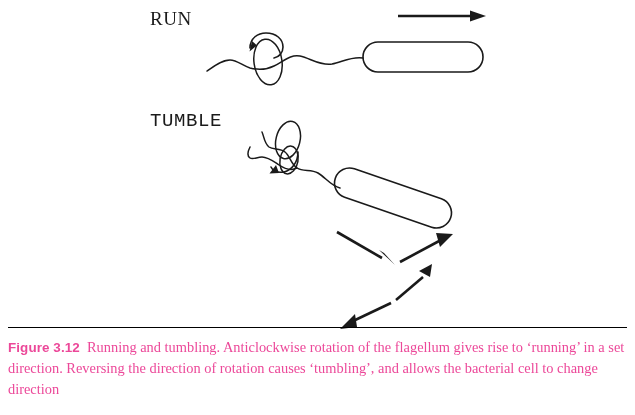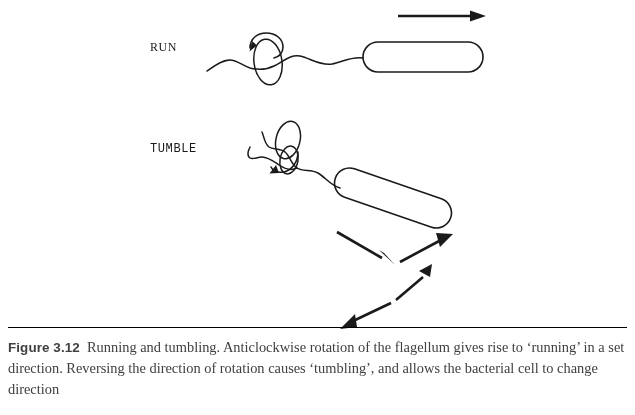--- a/index.html
+++ b/index.html
@@ -19,44 +19,43 @@
   .fig-svg {
     position: absolute;
     left: 0;
     top: 0;
     width: 635px;
     height: 415px;
   }
   .label {
     position: absolute;
     font-family: "Liberation Serif", serif;
-    font-size: 12px;
+    font-size: 19px;
     letter-spacing: 0.6px;
     color: #1a1a1a;
     white-space: nowrap;
-    margin-top: 32px;
   }
   #label-run {
     left: 150px;
     top: 8px;
   }
   #label-tumble {
     left: 150px;
     top: 110px;
     font-family: Liberation Mono, monospace;
   }
   #caption {
     position: absolute;
     left: 8px;
     top: 337px;
     width: 620px;
     font-family: "Liberation Serif", serif;
     font-size: 14.4px;
     line-height: 21px;
-    color: #404040;
+    color: #ec4899;
     text-align: left;
   }
   #caption .fig-num {
     font-family: "Liberation Sans", sans-serif;
     font-weight: bold;
     font-size: 13.4px;
     letter-spacing: 0.1px;
   }
   #caption .caption-text {
     font-family: "Liberation Serif", serif;

